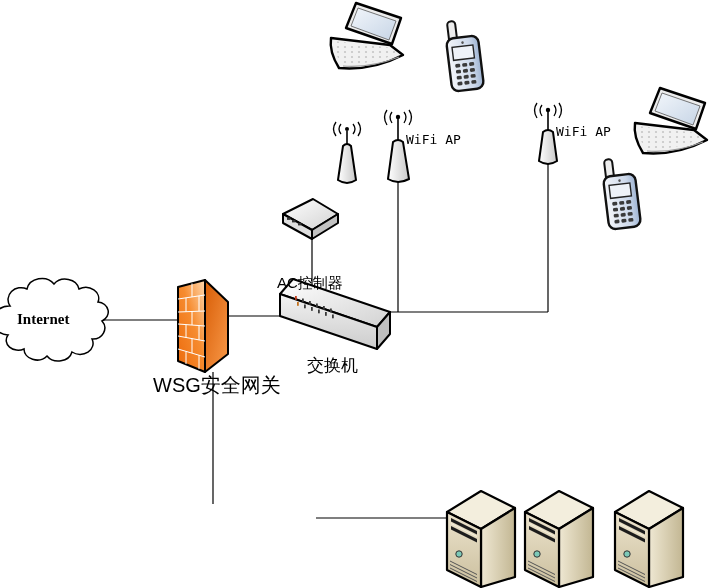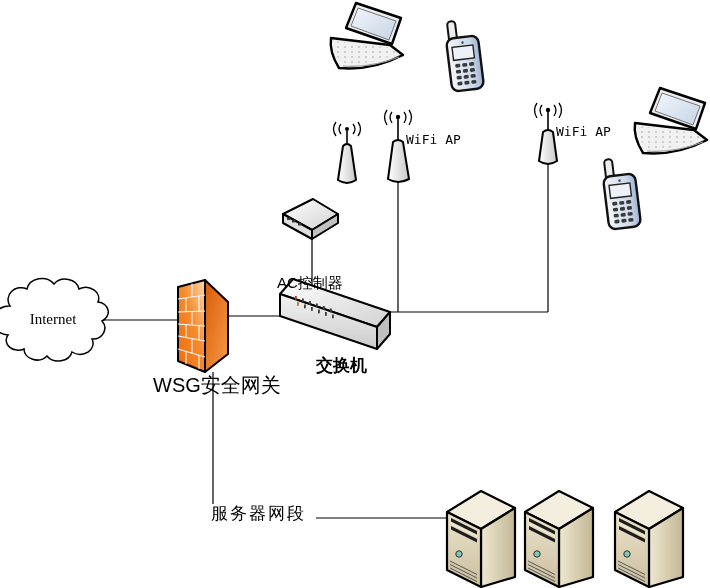--- a/index.html
+++ b/index.html
@@ -1,21 +1,21 @@
 <!DOCTYPE html>
 <html><head>
 <meta charset="utf-8">
 <style>
   html,body{margin:0;padding:0;background:#ffffff;}
   #stage{position:relative;width:710px;height:588px;background:#ffffff;overflow:hidden;
          font-family:"Liberation Sans", sans-serif;}
   #stage svg{position:absolute;left:0;top:0;}
   .lbl{position:absolute;color:#000;white-space:nowrap;line-height:1.1;}
   .lbl-cjk{font-family:"Liberation Sans", sans-serif;}
-  .lbl-internet{font-family:"Liberation Serif", serif;font-weight:normal;font-size:15px;width:72px;text-align:center;}
+  .lbl-internet{font-family:"Liberation Serif", serif;font-weight:bold;font-size:15px;width:72px;text-align:left;}
   .lbl-mono{font-family:"DejaVu Sans Mono", monospace;font-size:13px;}
   .lbl-wsg{font-size:20px;width:100px;text-align:center;}
   .lbl-switch{font-size:17px;}
   .lbl-ac{font-size:15px;}
   .lbl-seg{font-size:17px;letter-spacing:2px;}
 </style>
 </head>
 <body>
 
 <div id="stage">
@@ -221,23 +221,22 @@
     </g>
   </g>
   <use href="#server1" transform="translate(78,0)"></use>
   <use href="#server1" transform="translate(168,0)"></use>
 </svg>
 
 <div class="lbl lbl-internet" style="left:17px;top:311px;">Internet</div>
 
 <div class="lbl lbl-cjk lbl-wsg" style="left:153px;top:374px;">WSG安全网关</div>
 
-<div class="lbl lbl-cjk lbl-switch" style="left:316px;top:357px;font-weight:bold;">交换机</div>
+<div class="lbl lbl-cjk lbl-switch" style="left:307px;top:357px;">交换机</div>
 
 <div class="lbl lbl-cjk lbl-ac" style="left:277px;top:242px;margin-top:33px;">AC控制器</div>
 
 <div class="lbl lbl-mono" style="left:406px;top:133px;">WiFi AP</div>
 
 <div class="lbl lbl-mono" style="left:556px;top:125px;">WiFi AP</div>
 
-<div class="lbl lbl-cjk lbl-seg" style="left:211px;top:505px;">服务器网段</div>
 
 </div>
 
 </body></html>

